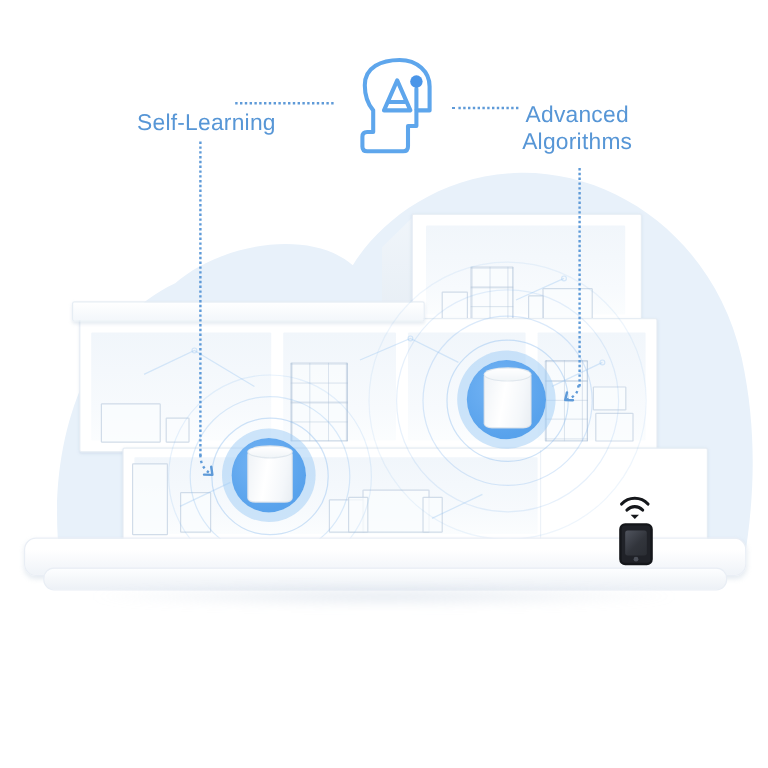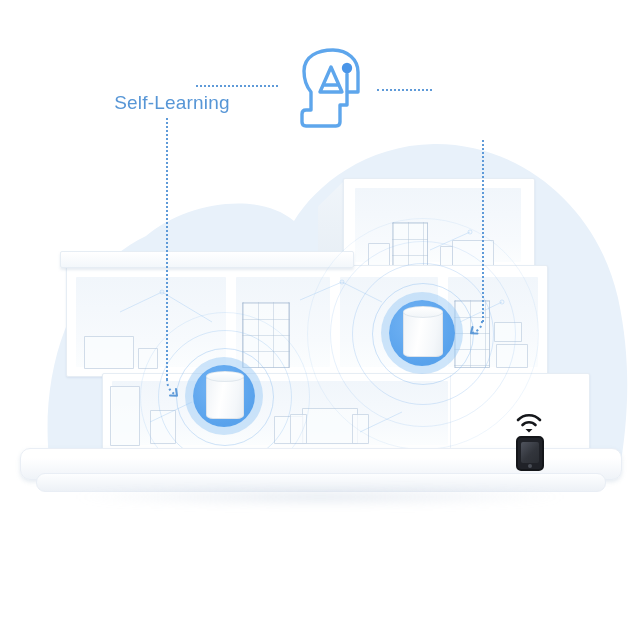--- a/index.html
+++ b/index.html
@@ -161,20 +161,21 @@
     <path d="M7,1 Q7,12 16,17" stroke="#5e9ad8" stroke-width="2" fill="none" stroke-dasharray="2,3"></path>
     <path d="M10,17.5 L17,17.7 L16,11" stroke="#5e9ad8" stroke-width="2" fill="none" stroke-linecap="round" stroke-linejoin="round"></path>
   </svg>
   <div class="abs dash-v" style="left:482px;top:140px;height:182px;"></div>
   <svg class="abs leader-end" style="left:462px;top:320px;" width="24" height="20" viewBox="0 0 24 20">
     <path d="M20,1 Q20,10 10,13" stroke="#5e9ad8" stroke-width="2" fill="none" stroke-dasharray="2,3"></path>
     <path d="M15.5,13.5 L9,13.3 L10.5,7" stroke="#5e9ad8" stroke-width="2" fill="none" stroke-linecap="round" stroke-linejoin="round"></path>
   </svg>
 
   <div class="abs callout" style="left:102px;top:92px;width:140px;">Self-Learning</div>
+  <div class="abs callout" style="left:427px;top:86px;width:108px;">Advanced Algorithms</div>
 
   <svg class="abs ai-icon" style="left:288px;top:46px;" width="92" height="92" viewBox="0 0 92 92">
     <g stroke="#5ea6ec" stroke-width="3.4" fill="none" stroke-linejoin="round" stroke-linecap="round">
       <path d="M23,46 C18,40 16,32 16,25 C16,10 30,4 45,4 C60,4 70,14 70,26 L70,46 L59,46 L59,59 L52,59 L52,76 Q52,80 48,80 L18,80 Q14,80 14,76 L14,68 Q14,64 18,64 L23,64 Z"></path>
       <path d="M32,46 L43,21 L54,46 Z"></path>
       <path d="M36.5,39 L49.5,39"></path>
       <path d="M59,28 L59,45"></path>
     </g>
     <circle cx="59" cy="22" r="5.2" fill="#4a95e8"></circle>
   </svg>

